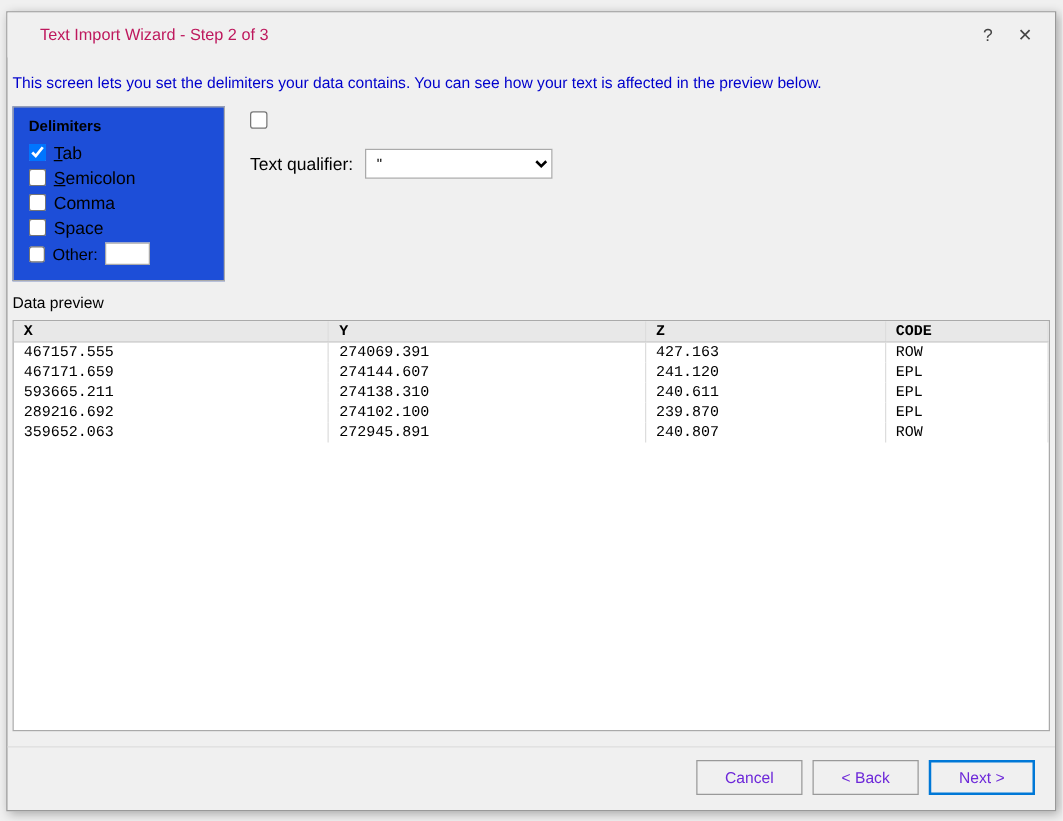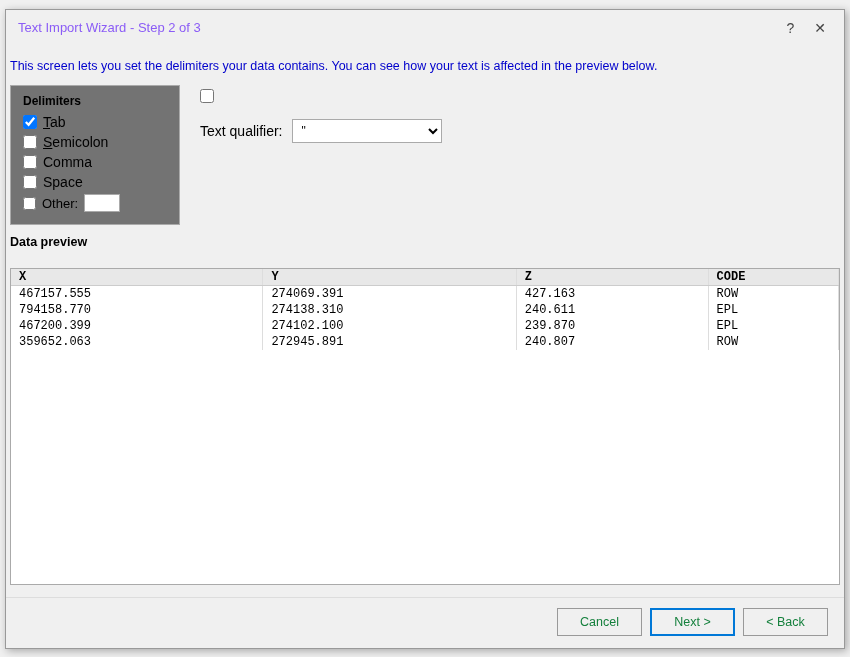--- a/index.html
+++ b/index.html
@@ -27,21 +27,22 @@
       background: #f0f0f0;
       padding: 8px 12px;
       display: flex;
       align-items: center;
       justify-content: space-between;
       border-bottom: none;
     }
     .title-bar-left {
       font-size: 13px;
       font-weight: 400;
-      color: #8b5cf6;
+      color: #be185d;
+      margin-left: 14px;
     }
     .title-bar-right {
       display: flex;
       gap: 8px;
     }
     .title-btn {
       background: none;
       border: none;
       cursor: pointer;
       font-size: 14px;
@@ -63,21 +64,21 @@
     }
     .main-section {
       display: flex;
       gap: 20px;
       flex: 0 0 auto;
     }
     .delimiters-box {
       border: 1px solid #aaa;
       padding: 8px 12px;
       width: 170px;
-      background: #737373;
+      background: #1d4ed8;
     }
     .delimiters-title {
       font-size: 12px;
       font-weight: 600;
       margin-bottom: 6px;
     }
     .checkbox-row {
       display: flex;
       align-items: center;
       gap: 6px;
@@ -142,22 +143,22 @@
       appearance: auto;
     }
     .data-preview-section {
       flex: 1;
       display: flex;
       flex-direction: column;
       min-height: 0;
     }
     .data-preview-title {
       font-size: 12.5px;
-      font-weight: 700;
-      margin-bottom: 19px;
+      font-weight: 400;
+      margin-bottom: 7px;
     }
     .preview-container {
       flex: 1;
       border: 1px solid #aaa;
       background: white;
       overflow: auto;
       min-height: 0;
     }
     .preview-table {
       border-collapse: collapse;
@@ -184,21 +185,21 @@
       border-top: 1px solid #ddd;
     }
     .btn {
       min-width: 85px;
       height: 28px;
       font-size: 12.5px;
       padding: 3px 14px;
       border: 1px solid #999;
       background: #f0f0f0;
       cursor: pointer;
-      color: #15803d;
+      color: #6d28d9;
     }
     .btn-next {
       border: 2px solid #0078d7;
     }
     .underline { text-decoration: underline; }
   </style>
 </head>
 <body>
 
 <div class="dialog">
@@ -268,41 +269,47 @@
                 <td>Z</td>
                 <td>CODE</td>
               </tr>
               <tr>
                 <td>467157.555</td>
                 <td>274069.391</td>
                 <td>427.163</td>
                 <td>ROW</td>
               </tr>
               <tr>
-                <td>794158.770</td>
+                <td>467171.659</td>
+                <td>274144.607</td>
+                <td>241.120</td>
+                <td>EPL</td>
+              </tr>
+              <tr>
+                <td>593665.211</td>
                 <td>274138.310</td>
                 <td>240.611</td>
                 <td>EPL</td>
               </tr>
               <tr>
-                <td>467200.399</td>
+                <td>289216.692</td>
                 <td>274102.100</td>
                 <td>239.870</td>
                 <td>EPL</td>
               </tr>
               <tr>
                 <td>359652.063</td>
                 <td>272945.891</td>
                 <td>240.807</td>
                 <td>ROW</td>
               </tr>
             </tbody>
         </table>
       </div>
     </div>
   </div>
 
   <div class="footer">
     <button class="btn">Cancel</button>
+    <button class="btn">&lt; Back</button>
     <button class="btn btn-next">Next &gt;</button>
-    <button class="btn">&lt; Back</button>
   </div>
 </div>
 
 </body></html>

